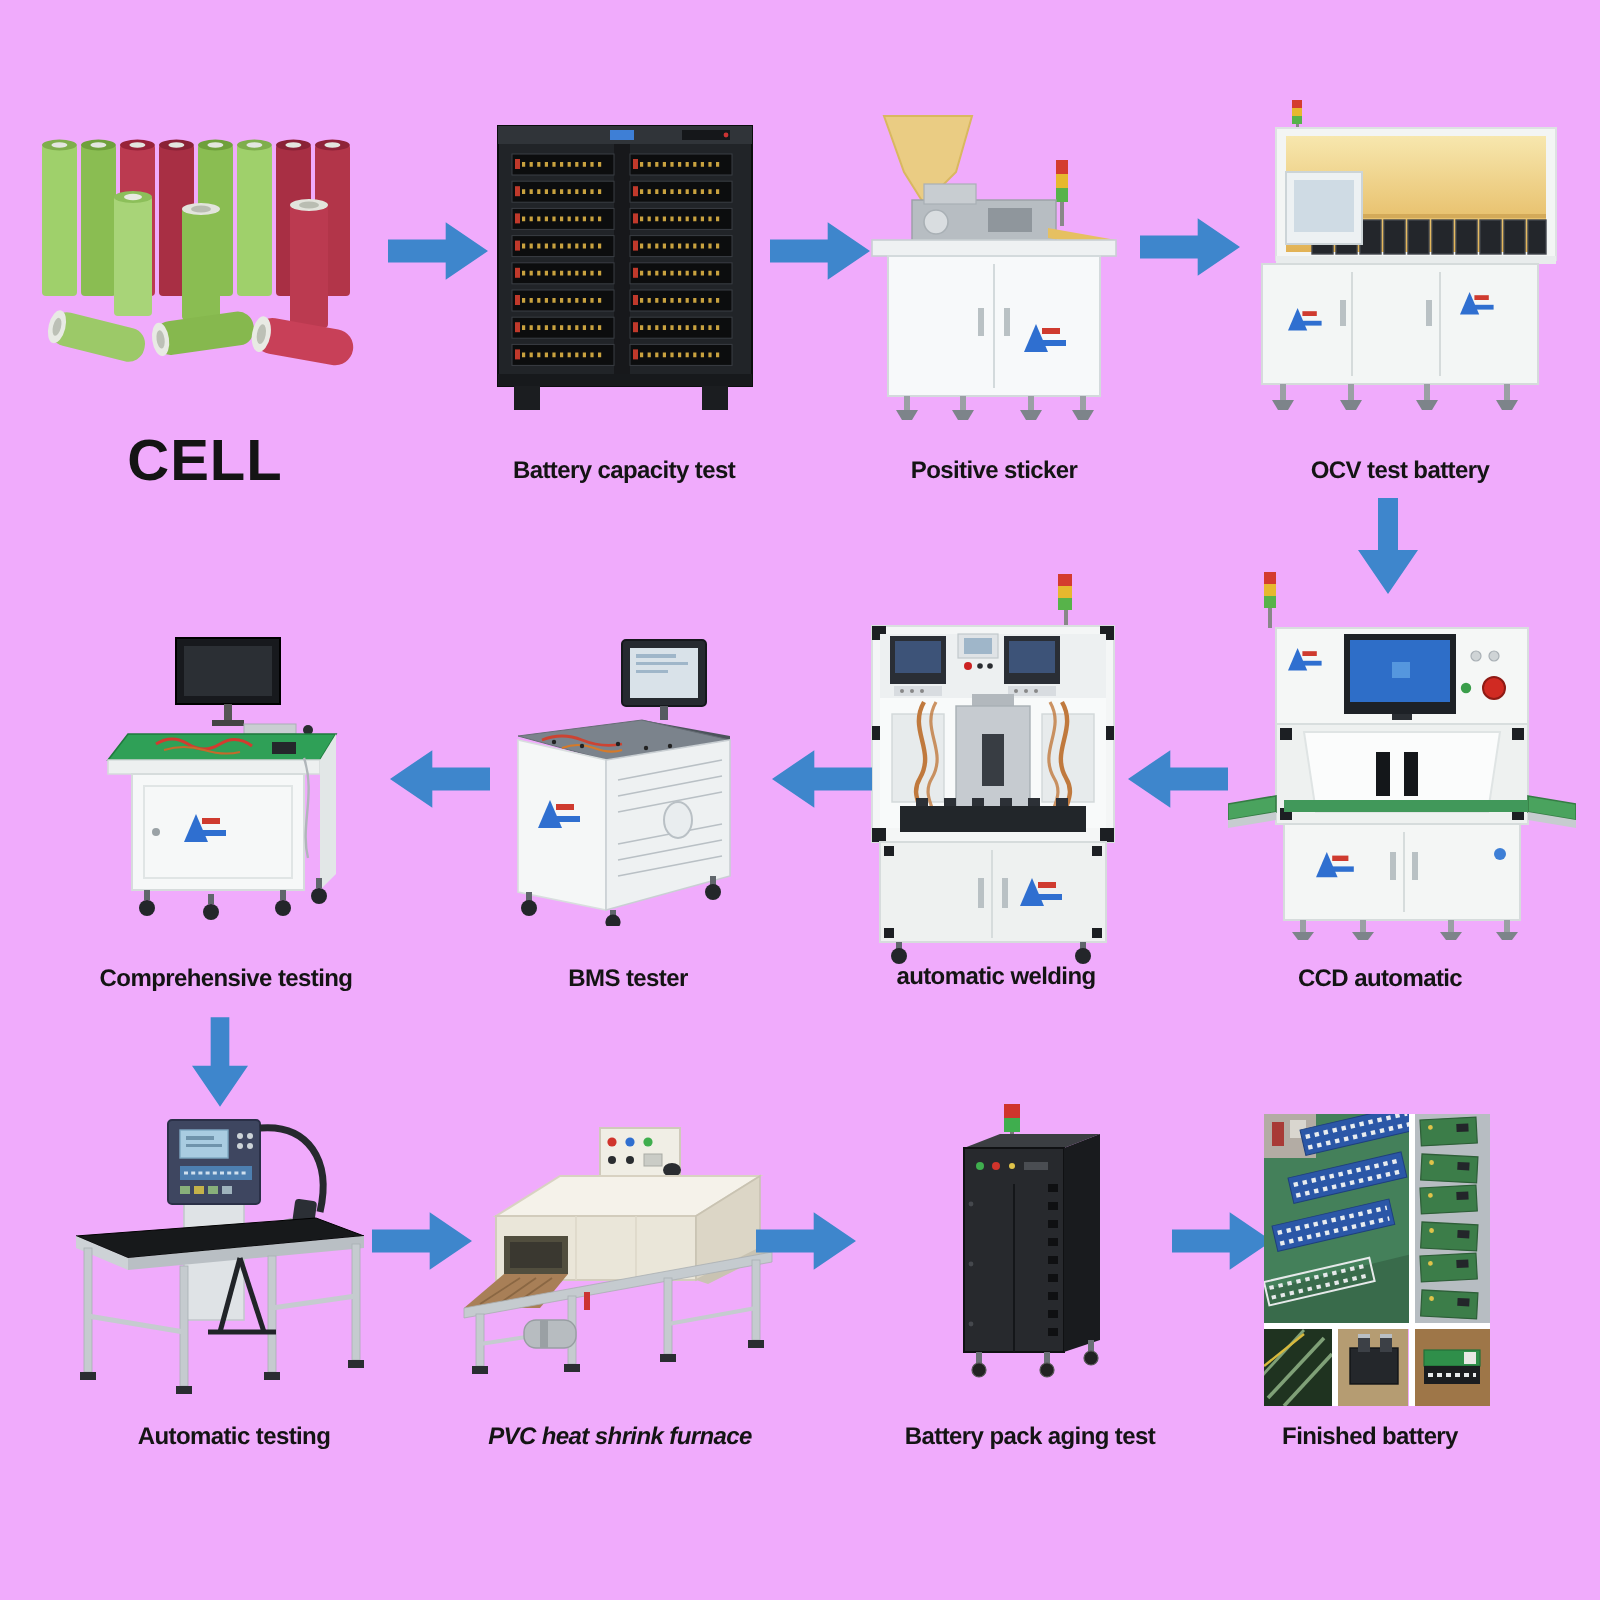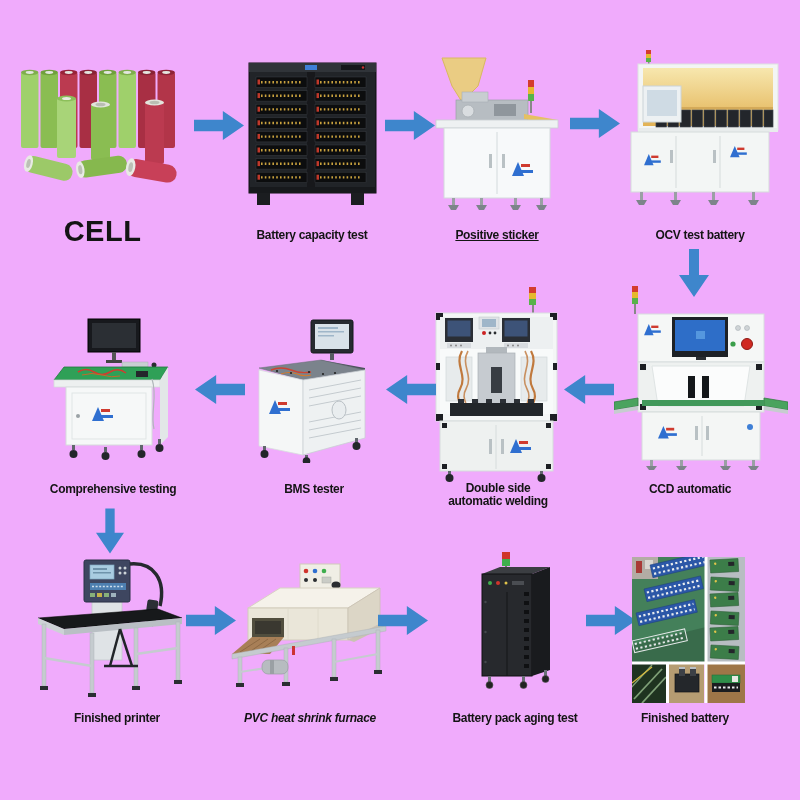--- a/index.html
+++ b/index.html
@@ -705,29 +705,28 @@
       <rect x="100" y="119" width="6" height="6" fill="#e8e8e4"></rect>
       <rect x="72.5" y="0" width="3" height="106" fill="#fff"></rect>
       <rect x="0" y="104.5" width="113" height="3" fill="#fff"></rect>
       <rect x="34" y="107" width="3" height="39" fill="#fff"></rect>
       <rect x="72.5" y="107" width="3" height="39" fill="#fff"></rect>
     </svg>
   </div>
 
   <div class="lbl big" style="left:20px; top:216px; width:165px;">CELL</div>
   <div class="lbl" style="left:212px; top:229px; width:200px;">Battery capacity test</div>
-  <div class="lbl" style="left:397px; top:229px; width:200px;text-decoration:underline;">Positive sticker</div>
+  <div class="lbl" style="left:397px; top:229px; width:200px;">Positive sticker</div>
   <div class="lbl" style="left:600px; top:229px; width:200px;">OCV test battery</div>
 
   <div class="lbl" style="left:590px; top:483px; width:200px;">CCD automatic</div>
   <div class="lbl two" style="left:398px; top:482px; width:200px;">
-    <div>Double side</div>
     <div>automatic welding</div>
   </div>
   <div class="lbl" style="left:214px; top:483px; width:200px;">BMS tester</div>
   <div class="lbl" style="left:13px; top:483px; width:200px;">Comprehensive testing</div>
 
-  <div class="lbl" style="left:17px; top:712px; width:200px;">Finished printer</div>
+  <div class="lbl" style="left:17px; top:712px; width:200px;">Automatic testing</div>
   <div class="lbl" style="left:210px; top:712px; width:200px;font-style:italic;">PVC heat shrink furnace</div>
   <div class="lbl" style="left:415px; top:712px; width:200px;">Battery pack aging test</div>
   <div class="lbl" style="left:585px; top:712px; width:200px;text-align:center;">Finished battery</div>
 
 </div>
 
 </body></html>

